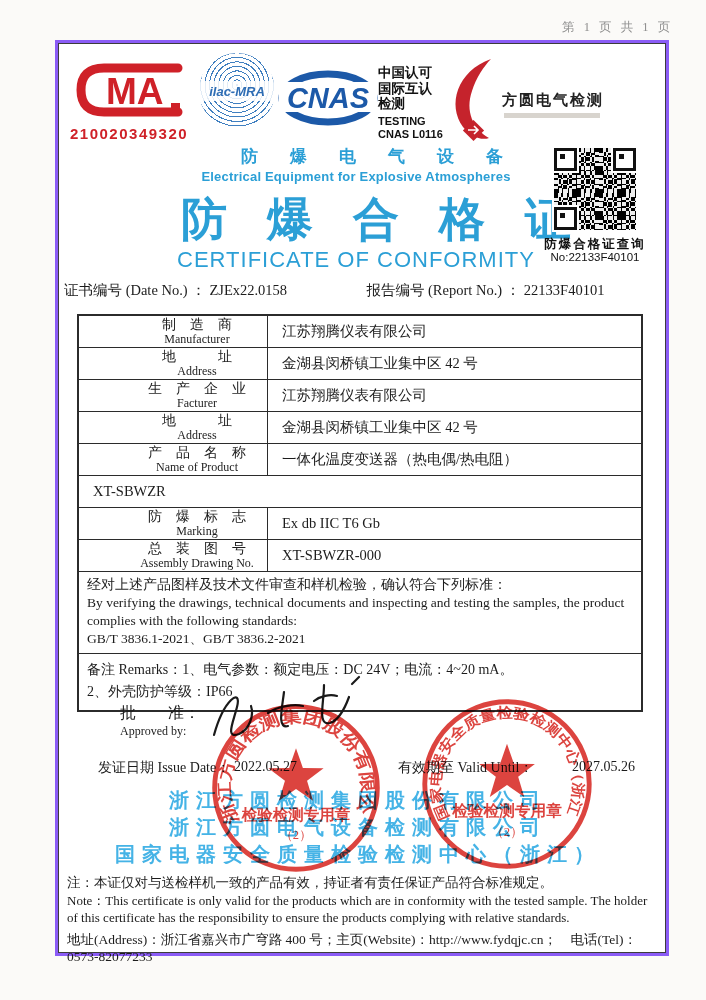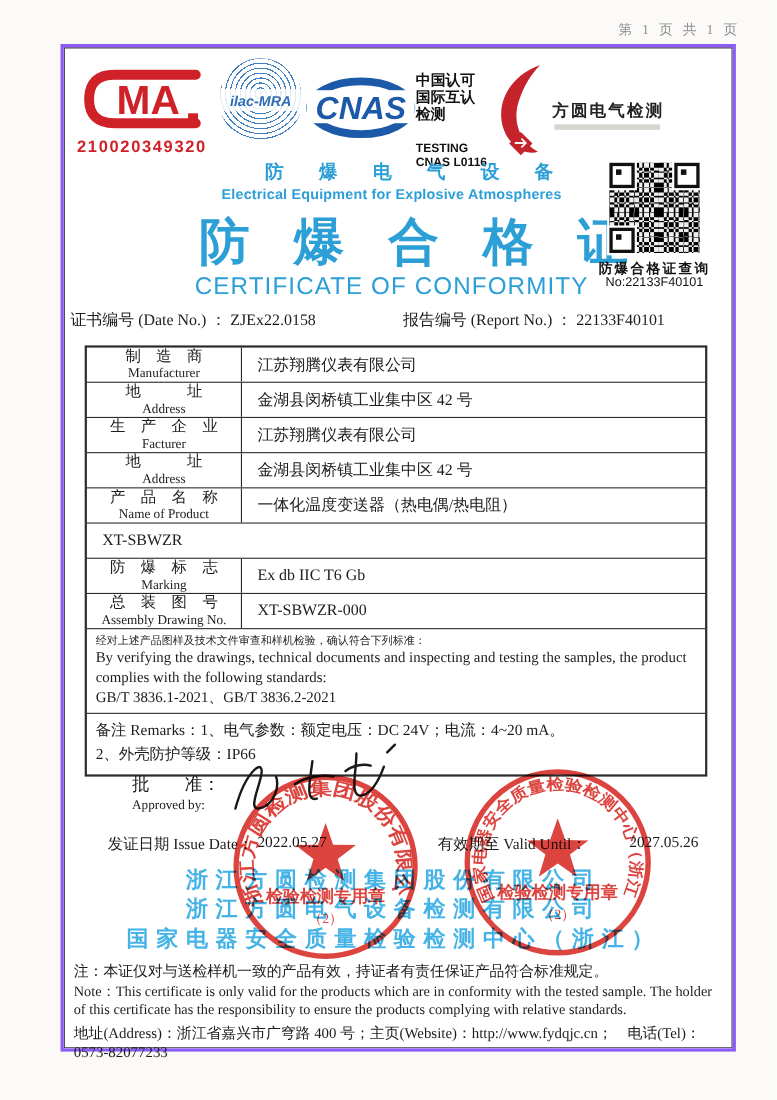--- a/index.html
+++ b/index.html
@@ -19,21 +19,21 @@
   
   .cma-num{position:absolute;left:12px;top:82px;color:#cf2128;font-weight:bold;font-size:15px;letter-spacing:1.5px;font-family:"Liberation Sans",sans-serif;}
   .ilac{
     position:absolute;left:141px;top:10px;width:76px;height:76px;border-radius:50%;overflow:hidden;
     background:repeating-radial-gradient(circle at 50% 42%,#3f7fc0 0 1px,#ffffff 1px 4.5px);
   }
   .ilac-band{position:absolute;left:0;top:28px;width:76px;height:20px;background:rgba(255,255,255,.85);display:flex;align-items:center;justify-content:center;}
   .ilac-band span{color:#2e6db4;font-weight:bold;font-style:italic;font-size:13px;font-family:"Liberation Sans",sans-serif;}
   .accred{position:absolute;left:320px;top:22px;font-family:"Liberation Sans",sans-serif;}
   .accred .cnl{font-size:13.5px;font-weight:bold;line-height:15.5px;color:#111;}
-  .accred .enl{font-size:11px;font-weight:bold;line-height:13px;color:#111;margin-top:17px;}
+  .accred .enl{font-size:11px;font-weight:bold;line-height:13px;color:#111;margin-top:3px;}
   .fy-text{position:absolute;left:444px;top:48px;font-size:15px;font-weight:bold;color:#222;letter-spacing:2px;}
   .fy-sub{position:absolute;left:446px;top:70px;width:96px;height:5px;background:#d8d4ce;}
   
   .hdr{position:absolute;left:0;width:596px;text-align:center;color:#2b9fd6;font-family:"Liberation Sans",sans-serif;}
   .hdr-cn-small{top:102px;font-size:17px;font-weight:bold;letter-spacing:32px;padding-left:32px;}
   .hdr-en-small{top:126px;font-size:13px;font-weight:bold;letter-spacing:.2px;}
   .hdr-cn-big{top:146px;font-size:46px;font-weight:bold;letter-spacing:40px;padding-left:40px;}
   .hdr-en-big{top:204px;font-size:22px;letter-spacing:1px;font-weight:normal;}
   
   .qr{
@@ -45,26 +45,26 @@
   .qr-marker{position:absolute;width:17px;height:17px;border:3px solid #111;background:#fff;box-shadow:0 0 0 2px #fff;}
   .qr-marker::after{content:"";position:absolute;left:3px;top:3px;width:5px;height:5px;background:#111;}
   .qr-cap{position:absolute;left:482px;top:193px;width:110px;text-align:center;font-size:12.5px;font-weight:bold;letter-spacing:2px;color:#111;}
   .qr-no{position:absolute;left:482px;top:208px;width:110px;text-align:center;font-size:11.5px;color:#111;font-family:"Liberation Sans",sans-serif;}
   
   .certline{position:absolute;top:238px;left:6px;width:596px;font-size:14.5px;}
   .cl-val{font-family:"Liberation Serif",serif;}
   
   .ctable{position:absolute;left:19px;top:271px;width:562px;border:2px solid #2b2b2b;background:#fff;}
   .trow{display:flex;border-bottom:1px solid #2b2b2b;height:31px;}
-  .tlabel{width:140px;border-right:1px solid #2b2b2b;display:flex;flex-direction:column;align-items:center;justify-content:center;line-height:1.05;}
+  .tlabel{width:140px;border-right:1px solid #2b2b2b;display:flex;flex-direction:column;align-items:center;justify-content:center;line-height:1.05;padding-left:48px;}
   .tlabel .lcn{font-size:14px;}
   .tlabel .len{font-size:12px;}
   .tvalue{flex:1;display:flex;align-items:center;padding-left:14px;font-size:14.5px;}
   .pararow{padding:4px 8px 5px 8px;border-bottom:1px solid #2b2b2b;font-size:13.5px;line-height:1.32;}
-  .pararow .cn{font-size:10px;}
+  .pararow .cn{font-size:14px;}
   .remrow{padding:5px 8px 6px 8px;font-size:14px;line-height:1.6;}
   
   .approve-cn{position:absolute;left:62px;top:660px;font-size:16px;}
   .approve-en{position:absolute;left:62px;top:681px;font-size:12px;}
   .sig{position:absolute;left:138px;top:628px;}
   
   .dates{position:absolute;left:8px;top:716px;width:592px;font-size:14px;}
   .d-iss-l{position:absolute;left:0;margin-left:32px;}
   .d-iss-v{position:absolute;left:168px;}
   .d-val-l{position:absolute;left:332px;}

